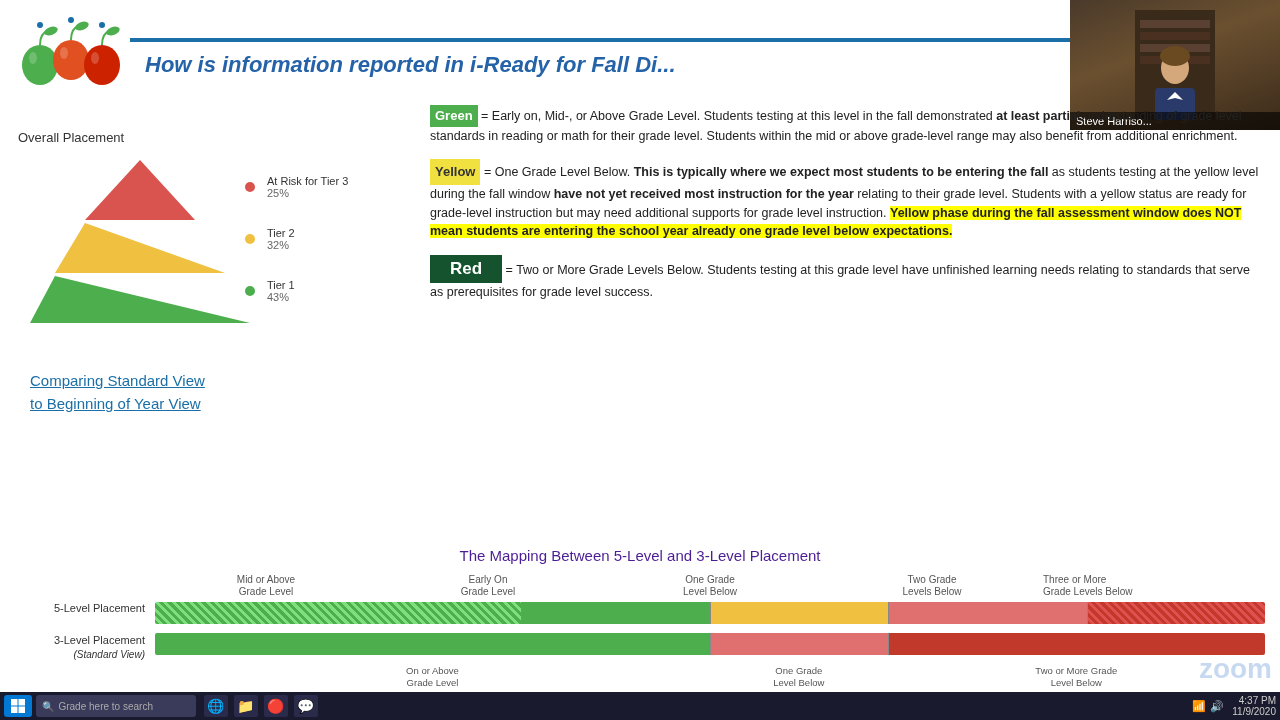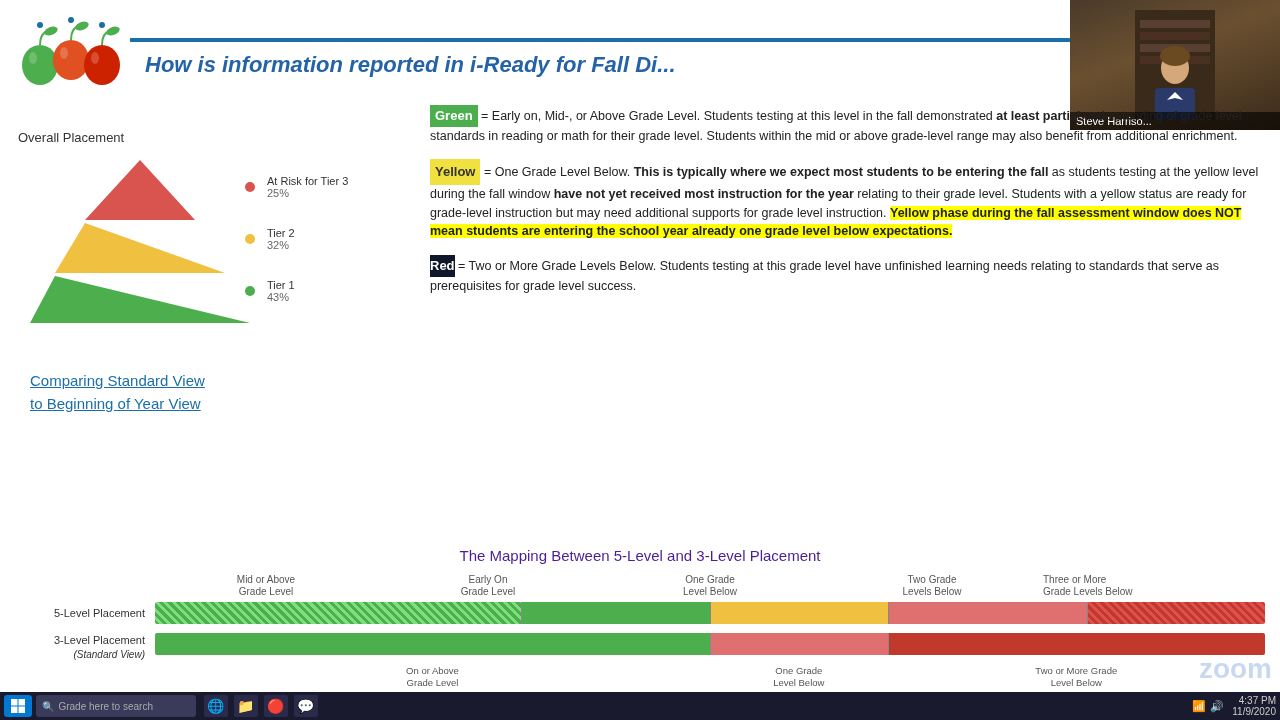--- a/index.html
+++ b/index.html
@@ -167,25 +167,25 @@
       display: inline-block;
       background: #f0e040;
       color: #333;
       font-weight: bold;
       padding: 3px 5px;
       font-size: 13px;
     }
 
     .red-label {
       display: inline-block;
-      background: #0f172a;
+      background: #14532d;
       color: #fff;
       font-weight: bold;
-      padding: 1px 0;
-      font-size: 13px;
+      padding: 1px 20px;
+      font-size: 17px;
     }
 
     .content-block {
       margin-bottom: 14px;
       font-size: 12.5px;
       color: #222;
       line-height: 1.5;
     }
 
     .highlight-yellow {
@@ -412,21 +412,21 @@
   <div class="mapping-title">The Mapping Between 5-Level and 3-Level Placement</div>
 
   <div style="display:flex; padding: 0 0 4px 140px; font-size:10px; color:#555; gap:0;">
     <div style="flex:1; text-align:center; line-height:1.2;">Mid or Above<br>Grade Level</div>
     <div style="flex:1; text-align:center; line-height:1.2;">Early On<br>Grade Level</div>
     <div style="flex:1; text-align:center; line-height:1.2;">One Grade<br>Level Below</div>
     <div style="flex:1; text-align:center; line-height:1.2;">Two Grade<br>Levels Below</div>
     <div style="flex:1; text-align:left; line-height:1.2;">Three or More<br>Grade Levels Below</div>
   </div>
 
-  <div style="display:flex; align-items:center; margin-bottom:8px;">
+  <div style="display:flex; margin-bottom:8px;">
     <div style="width:140px; text-align:right; padding-right:10px; font-size:11px; color:#333;">5-Level Placement</div>
     <div style="flex:1; height:22px; position:relative; display:flex; overflow:hidden; border-radius:2px;">
 
       <div style="width:33%; height:100%; background: repeating-linear-gradient(45deg, #4cae4c, #4cae4c 3px, #7de07d 3px, #7de07d 6px);"></div>
 
       <div style="width:17%; height:100%; background:#4cae4c;"></div>
 
       <div style="width:16%; height:100%; background:#f0c040;"></div>
 
       <div style="width:18%; height:100%; background:#e07070;"></div>

